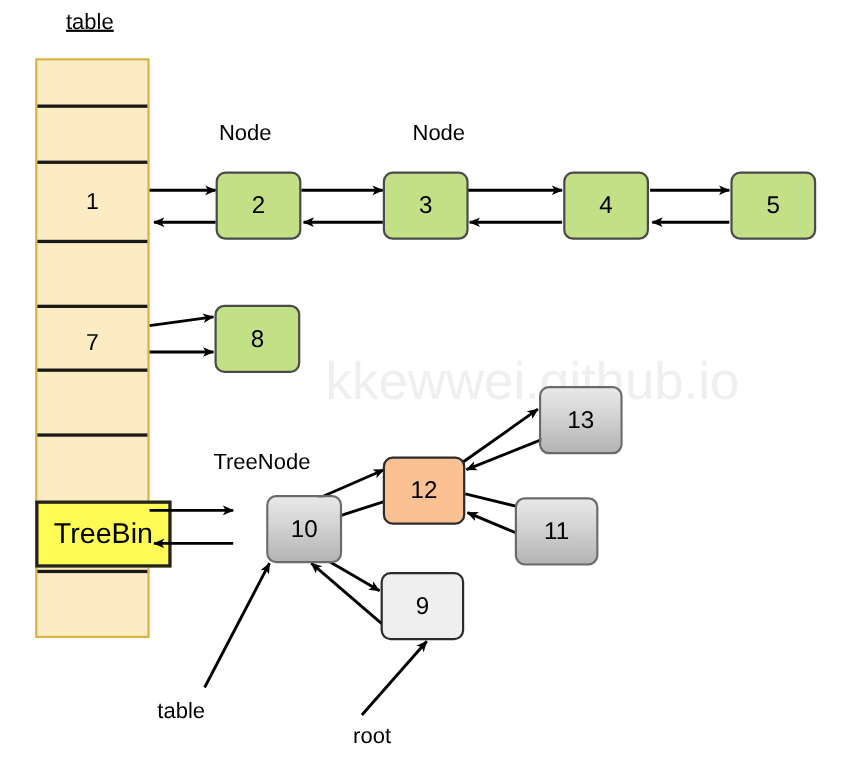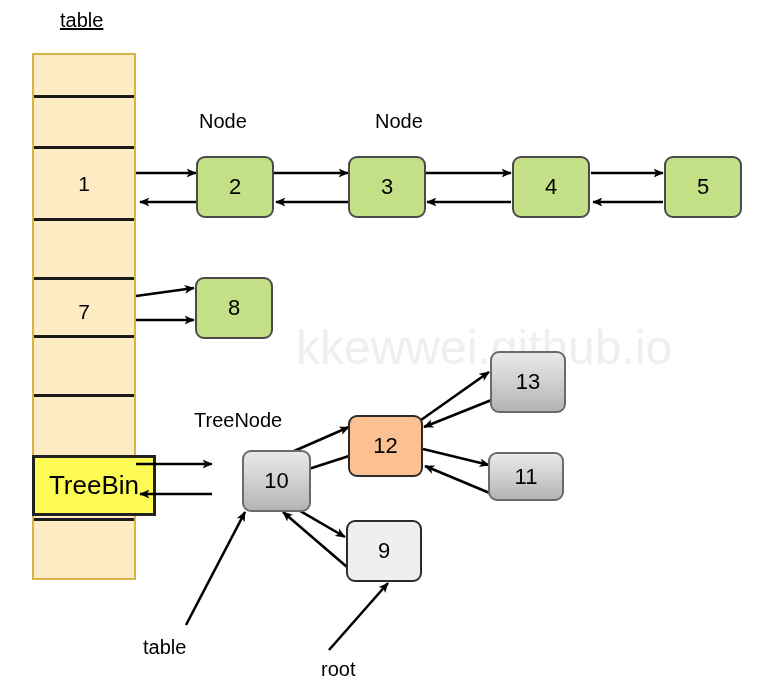--- a/index.html
+++ b/index.html
@@ -199,16 +199,16 @@
   <div class="node node-green" style="left:196px; top:156px; width:78px; height:62px;">2</div>
   <div class="node node-green" style="left:348px; top:156px; width:78px; height:62px;">3</div>
   <div class="node node-green" style="left:512px; top:156px; width:78px; height:62px;">4</div>
   <div class="node node-green" style="left:664px; top:156px; width:78px; height:62px;">5</div>
 
   <div class="node node-green" style="left:195px; top:277px; width:78px; height:62px;">8</div>
 
   <div class="node node-gray" style="left:212px; top:450px; width:69px; height:62px;margin-left:30px;">10</div>
   <div class="node node-orange" style="left:348px; top:415px; width:75px; height:62px;">12</div>
   <div class="node node-gray" style="left:490px; top:351px; width:76px; height:62px;">13</div>
-  <div class="node node-gray" style="left:488px; top:452px; width:76px; height:49px;">11</div>
+  <div class="node node-gray" style="left:468px; top:452px; width:76px; height:62px;">11</div>
   <div class="node node-white" style="left:346px; top:520px; width:76px; height:62px;">9</div>
 
 </div>
 
 </body></html>

